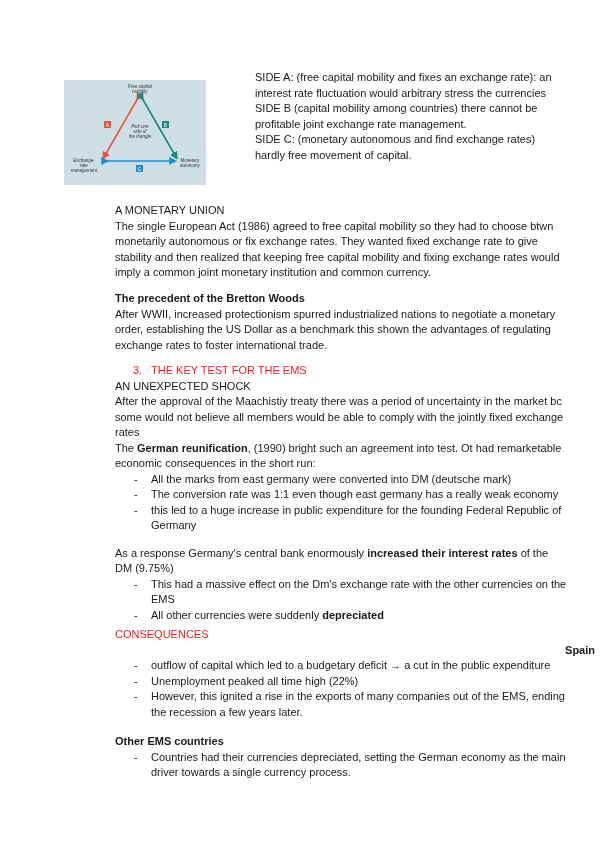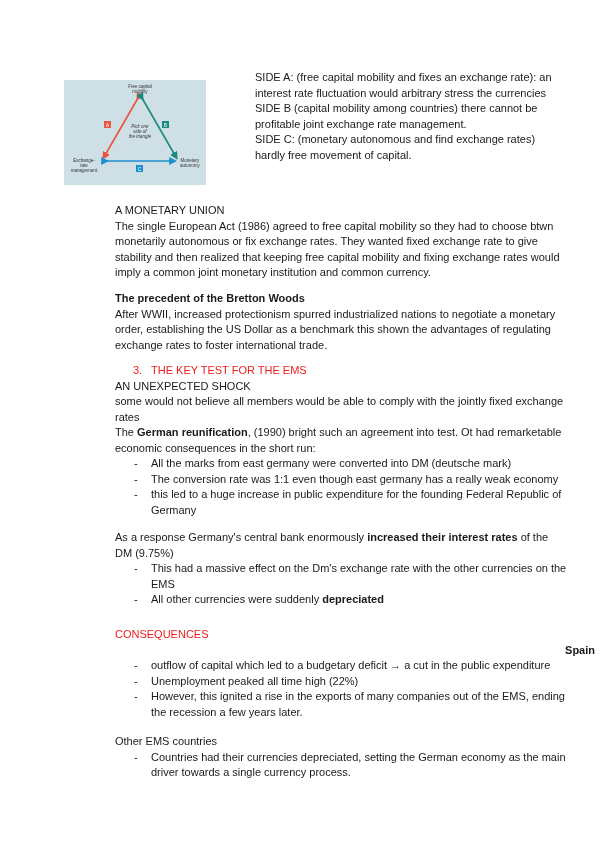--- a/index.html
+++ b/index.html
@@ -85,20 +85,21 @@
   <div class="p">order, establishing the US Dollar as a benchmark this shown the advantages of regulating</div>
   <div class="p">exchange rates to foster international trade.</div>
 </div>
 
 <div class="block" style="top:363px;">
   <div class="p red" style="position:relative; padding-left:36px;">
     <span style="position:absolute; left:18px;">3.</span>
     <span>THE KEY TEST FOR THE EMS</span>
   </div>
   <div class="p">AN UNEXPECTED SHOCK</div>
+  <div class="p">After the approval of the Maachistiy treaty there was a period of uncertainty in the market bc</div>
   <div class="p">some would not believe all members would be able to comply with the jointly fixed exchange</div>
   <div class="p">rates</div>
   <div class="p"><span>The </span><b>German reunification</b><span>, (1990)  bright such an agreement into test. Ot had remarketable</span></div>
   <div class="p">economic consequences in the short run:</div>
 
   <div class="li"><span class="dash">-</span><span>All the marks from east germany were converted into DM (deutsche mark)</span></div>
   <div class="li"><span class="dash">-</span><span>The conversion rate was 1:1 even though east germany has a really weak economy</span></div>
   <div class="li">
       <span class="dash">-</span>
       <div>this led to a huge increase in public expenditure for the founding Federal Republic of</div>
@@ -120,19 +121,19 @@
   <div class="p red">CONSEQUENCES</div>
   <div class="p" style="font-weight:bold;text-align:right;">Spain</div>
   <div class="li"><span class="dash">-</span><span>outflow of capital which led to a budgetary deficit → a cut in the public expenditure</span></div>
   <div class="li"><span class="dash">-</span><span>Unemployment peaked all time high (22%)</span></div>
   <div class="li">
       <span class="dash">-</span>
       <div>However, this ignited a rise in the exports of many companies out of the EMS, ending</div>
       <div>the recession a few years later.</div>
     </div>
   <div style="height:14px;"></div>
-  <div class="p" style="font-weight:normal;">Other EMS countries</div>
+  <div class="p" style="font-weight:bold;">Other EMS countries</div>
   <div class="li">
       <span class="dash">-</span>
       <div>Countries had their currencies depreciated, setting the German economy as the main</div>
       <div>driver towards a single currency process.</div>
     </div>
 </div>
 
 </body></html>

